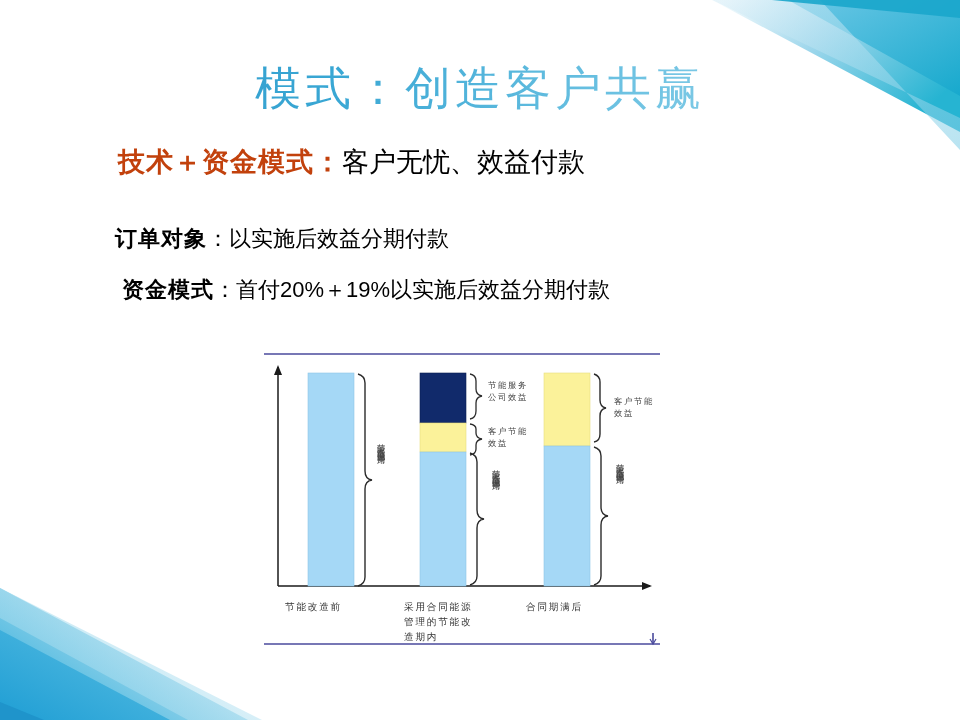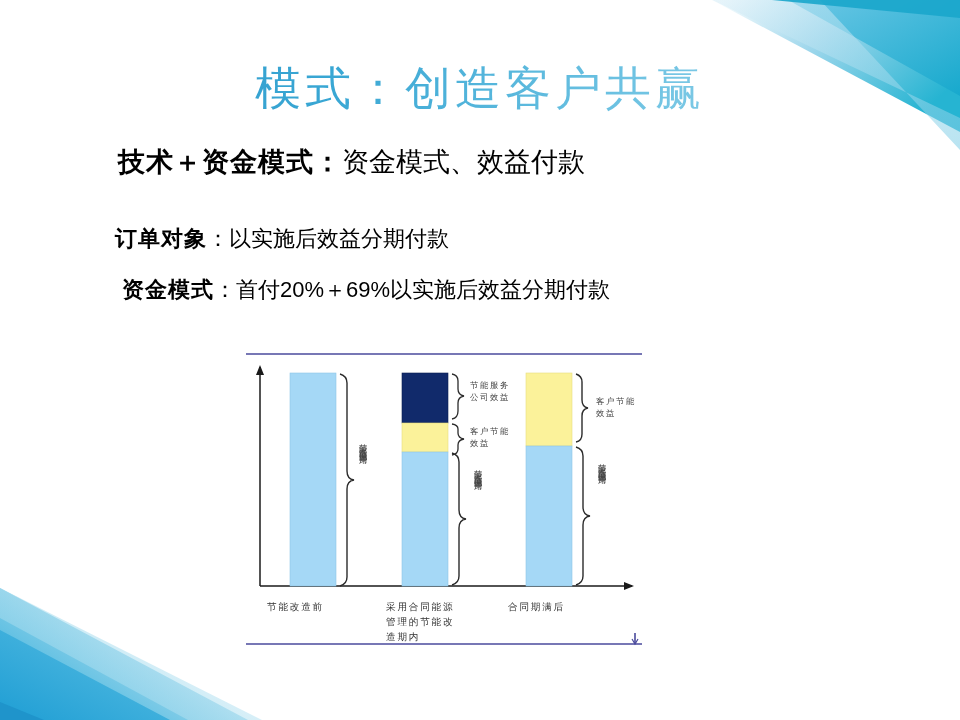--- a/index.html
+++ b/index.html
@@ -23,30 +23,30 @@
     -webkit-background-clip:text;background-clip:text;
     -webkit-text-fill-color:transparent;color:#3ca3d2;
     white-space:nowrap;
   }
 
   
   .line-hl{
     position:absolute;top:145px;left:118px;white-space:nowrap;
     font-size:27px;line-height:34px;
   }
-  .line-hl .red{color:#000000;font-weight:bold;letter-spacing:1px;}
+  .line-hl .red{color:#c2410c;font-weight:bold;letter-spacing:1px;}
   .line-hl .blk{color:#000;font-weight:400;}
 
   .line-b1{position:absolute;top:224px;left:115px;white-space:nowrap;font-size:22px;}
   .line-b2{position:absolute;top:275px;left:122px;white-space:nowrap;font-size:22px;}
   .line-b1 .bld,.line-b2 .bld{font-weight:bold;color:#000;letter-spacing:1px;margin-top:20px;}
   .line-b1 .nrm,.line-b2 .nrm{font-weight:400;color:#000;}
 
   
-  #chart{position:absolute;left:234px;top:345px;width:420px;height:312px;}
+  #chart{position:absolute;left:252px;top:345px;width:420px;height:312px;}
   #chart svg{display:block;}
 </style>
 </head>
 <body>
 
 <svg class="deco" id="deco-tr" viewBox="0 0 300 150" width="300" height="150" aria-hidden="true">
   <defs>
     <linearGradient id="gTR1" x1="0" y1="0" x2="1" y2="0.6">
       <stop offset="0%" stop-color="#ffffff"></stop>
       <stop offset="45%" stop-color="#9fd7ec"></stop>
@@ -85,29 +85,29 @@
   </defs>
   <polygon points="0,18 248,150 0,150" fill="url(#gBL1)"></polygon>
   <polygon points="0,60 170,150 0,150" fill="url(#gBL2)"></polygon>
   <polygon points="0,18 262,150 188,150 0,48" fill="url(#gBL3)" opacity="0.6"></polygon>
   <polygon points="0,132 44,150 0,150" fill="#1f94cb"></polygon>
 </svg>
 
 <div class="title">模式：创造客户共赢</div>
 
 <div class="line-hl">
-  <span class="red">技术＋资金模式：</span><span class="blk">资金模式、效益付款</span>
+  <span class="red">技术＋资金模式：</span><span class="blk">客户无忧、效益付款</span>
 </div>
 
 <div class="line-b1">
   <span class="bld">订单对象</span><span class="nrm">：</span><span class="nrm">以实施后效益分期付款</span>
 </div>
 
 <div class="line-b2">
-  <span class="bld">资金模式</span><span class="nrm">：</span><span class="nrm">首付20%＋69%以实施后效益分期付款</span>
+  <span class="bld">资金模式</span><span class="nrm">：</span><span class="nrm">首付20%＋19%以实施后效益分期付款</span>
 </div>
 
 <div id="chart">
 <svg viewBox="0 0 420 312" width="420" height="312" aria-hidden="false">
 
   <line x1="12" y1="9" x2="408" y2="9" stroke="#4a4a9c" stroke-width="1.6"></line>
   <line x1="12" y1="299" x2="408" y2="299" stroke="#4a4a9c" stroke-width="1.6"></line>
   <path d="M401,288 L401,299" stroke="#4a4a9c" stroke-width="1.6" fill="none"></path>
   <path d="M398,294 L401,299 L404,294" stroke="#4a4a9c" stroke-width="1.2" fill="none"></path>
 

